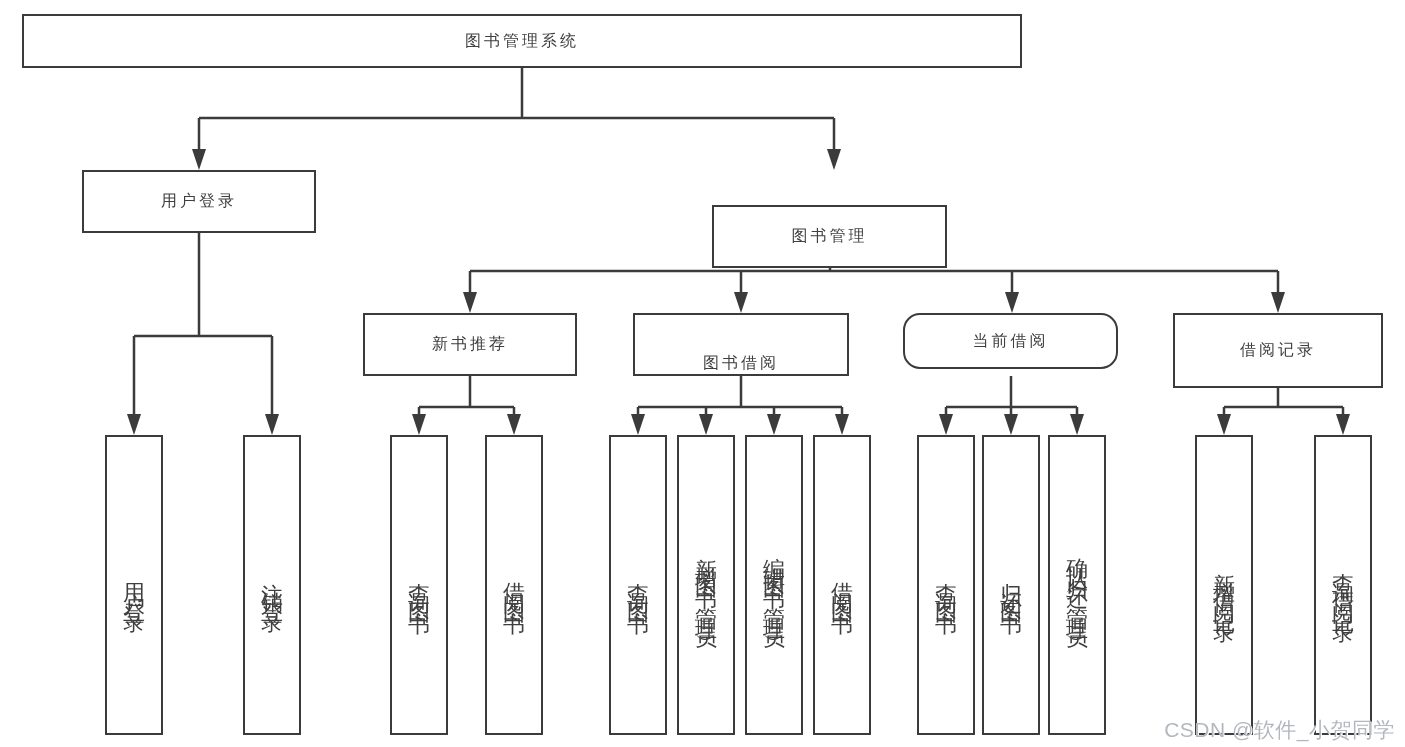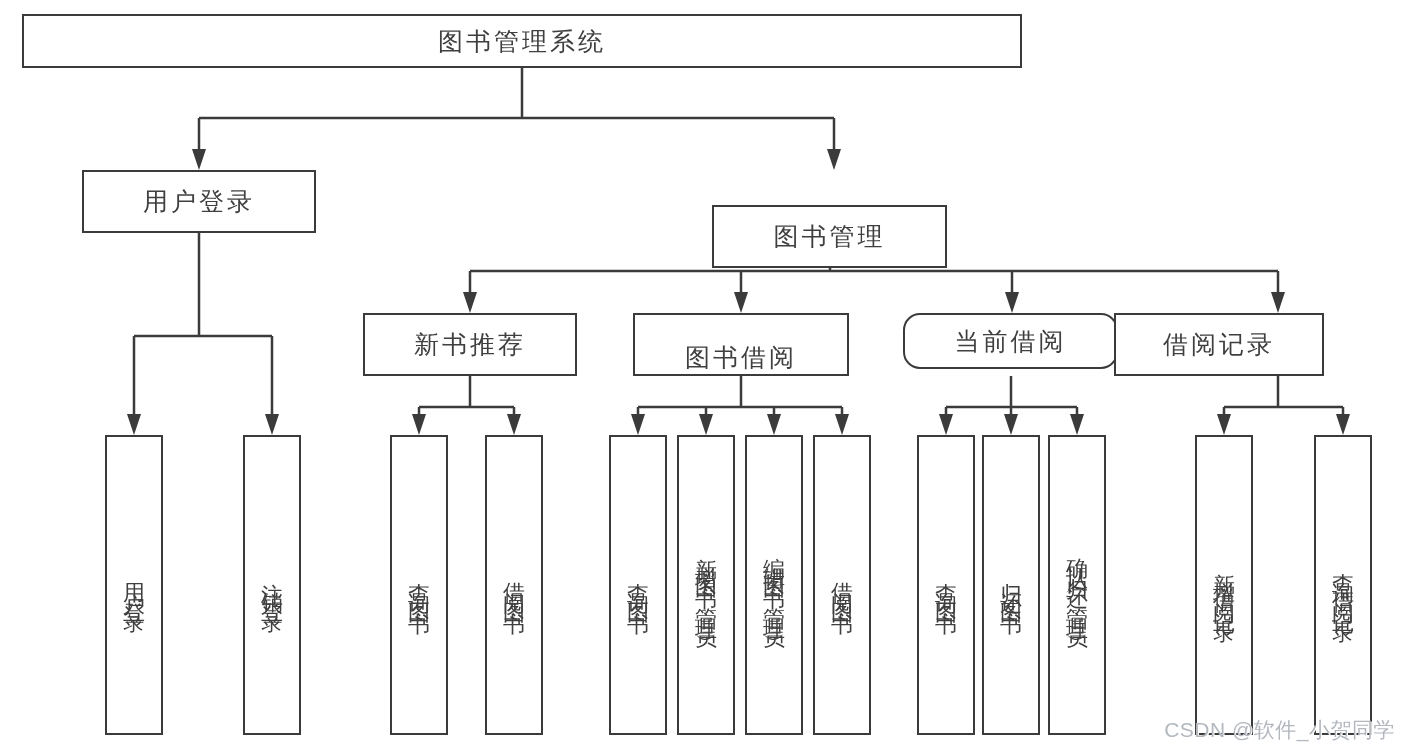--- a/index.html
+++ b/index.html
@@ -20,38 +20,38 @@
   .box{
     position:absolute;
     box-sizing:border-box;
     border:2.5px solid var(--line);
     background:#fff;
     display:flex;align-items:center;justify-content:center;
     color:var(--text);
     z-index:2;
   }
   .h-label{
-    font-size:25px;
+    font-size:16px;
     letter-spacing:3px;
     white-space:nowrap;
   }
   .v-label{
     writing-mode:vertical-rl;
     text-orientation:mixed;
     font-size:22px;
     letter-spacing:10px;
     line-height:1;
   }
   .root   {left:22px;  top:14px;  width:1000px; height:54px;}
   .lv2-a  {left:82px;  top:170px; width:234px;  height:63px;}
   .lv2-b  {left:712px; top:170px; width:235px;  height:63px;margin-top:35px;}
   .lv3-a  {left:363px; top:313px; width:214px;  height:63px;}
   .lv3-b  {left:633px; top:313px; width:216px;  height:63px;align-items:flex-end;}
   .lv3-c  {left:903px; top:313px; width:215px;  height:56px;border-radius:17px;}
-  .lv3-d  {left:1114px;top:313px; width:210px;  height:63px;}
+  .lv3-d  {left:1173px;top:313px; width:210px;  height:75px;}
   .leaf   {top:435px;  width:58px; height:300px;}
   .x105{left:105px;} .x243{left:243px;}
   .x390{left:390px;} .x485{left:485px;}
   .x609{left:609px;} .x677{left:677px;} .x745{left:745px;} .x813{left:813px;}
   .x917{left:917px;} .x982{left:982px;} .x1048{left:1048px;}
   .x1195{left:1195px;} .x1314{left:1314px;}
   #watermark{
     position:absolute;
     right:10px;bottom:3px;
     font-size:21px;

